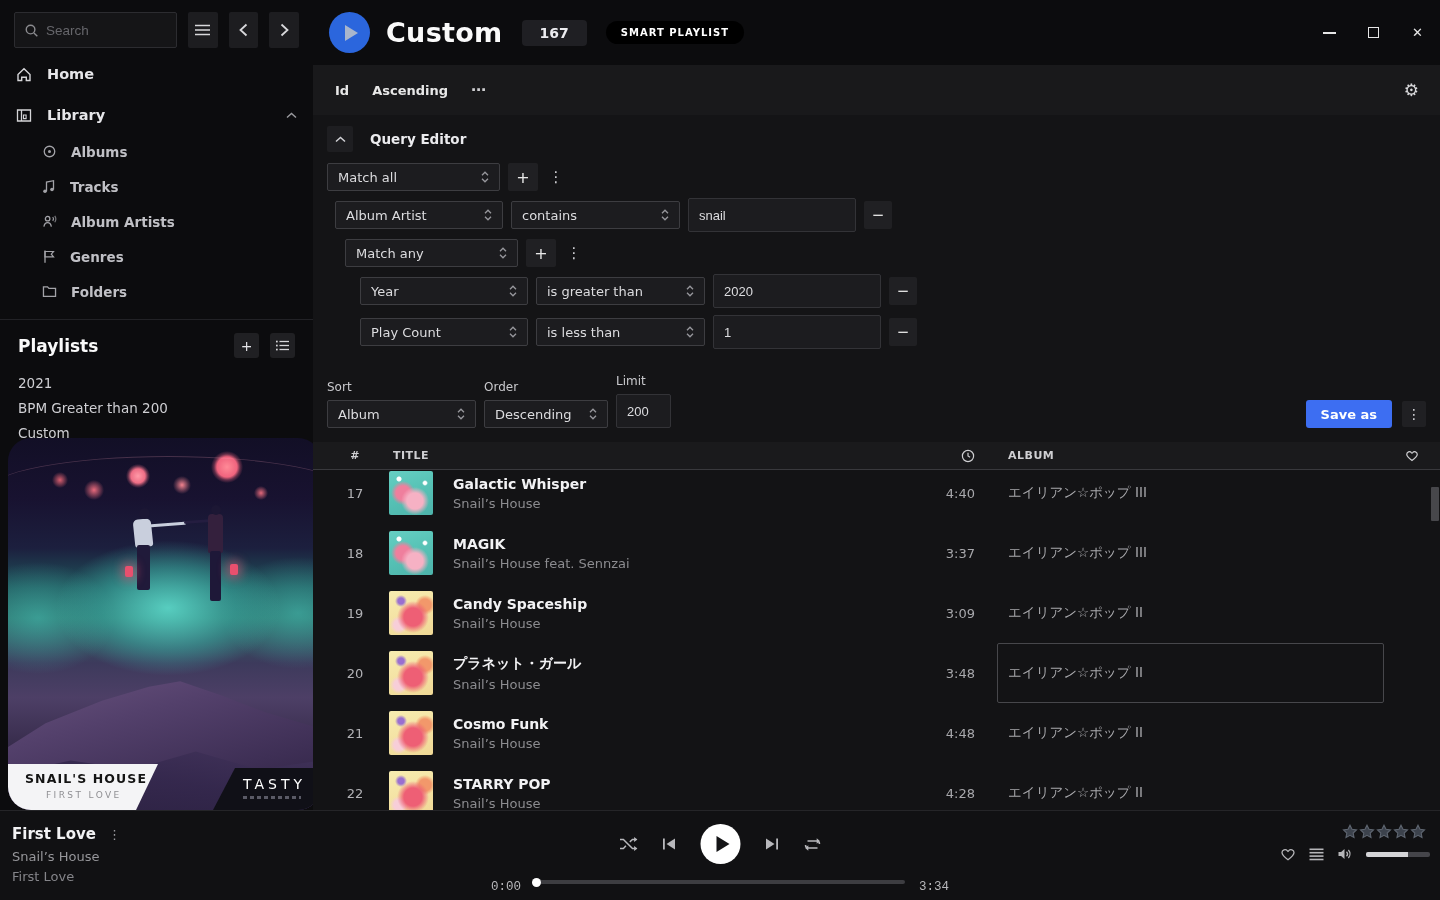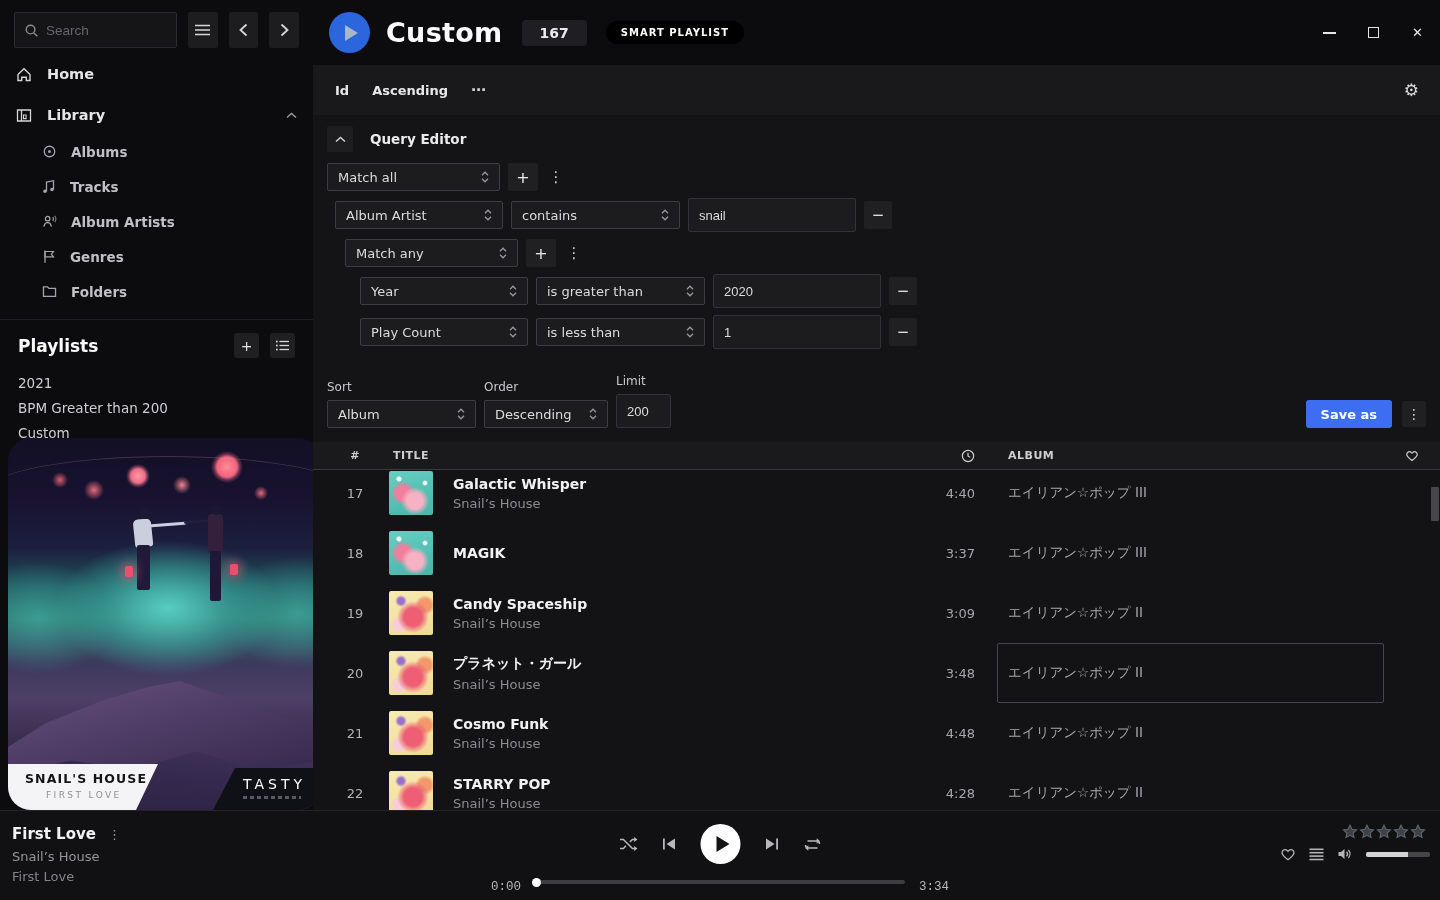--- a/index.html
+++ b/index.html
@@ -534,20 +534,21 @@
           </div>
           <div class="col-time">4:40</div>
           <div class="col-album">エイリアン☆ポップ III</div>
           <div class="col-heart"></div>
         </div>
         <div class="trow">
           <div class="col-num">18</div>
           <div class="col-art art-a"></div>
           <div class="col-main">
             <div class="t-title">MAGIK</div>
+            <div class="t-artist">Snail’s House feat. Sennzai</div>
           </div>
           <div class="col-time">3:37</div>
           <div class="col-album">エイリアン☆ポップ III</div>
           <div class="col-heart"></div>
         </div>
         <div class="trow">
           <div class="col-num">19</div>
           <div class="col-art art-b"></div>
           <div class="col-main">
             <div class="t-title">Candy Spaceship</div>

